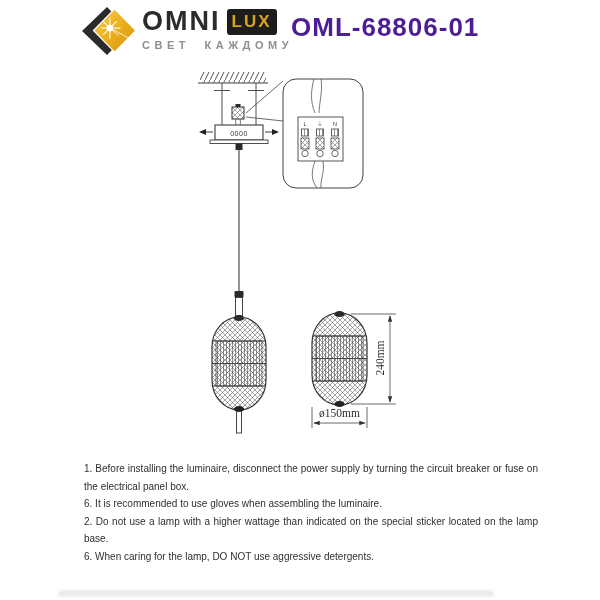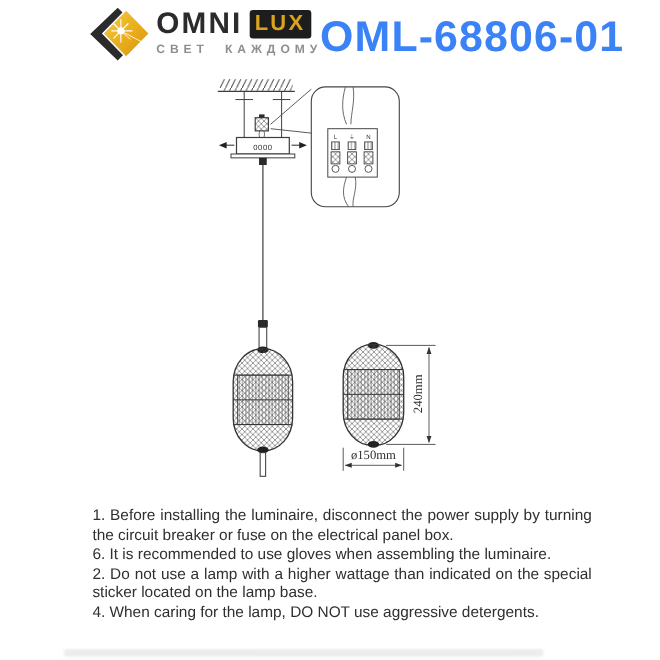--- a/index.html
+++ b/index.html
@@ -8,35 +8,35 @@
   .page{position:absolute;inset:0;width:600px;height:600px;background:#fff;}
 
   
   .logo{position:absolute;left:76px;top:6px;display:flex;align-items:flex-start;}
   .logo-icon{width:62px;height:50px;flex:0 0 auto;}
   .logo-text{margin-left:4px;padding-top:2px;}
   .logo-row{display:flex;align-items:center;height:27px;}
   .brand-primary{font-weight:bold;font-size:27px;letter-spacing:2px;color:#2b2b2b;line-height:27px;}
   .brand-lux{margin-left:6px;background:#1d1d1d;border-radius:3px;height:26px;
              display:flex;align-items:center;justify-content:center;padding:0 5px;}
-  .brand-lux span{font-weight:bold;font-size:20px;letter-spacing:2px;color:#d9a41d;line-height:21px;}
+  .brand-lux span{font-weight:bold;font-size:17px;letter-spacing:2px;color:#d9a41d;line-height:21px;}
   .brand-tagline{margin-top:4px;font-size:11px;font-weight:600;letter-spacing:4.5px;
                  word-spacing:7px;color:#8f8f8f;white-space:nowrap;}
 
-  .model-title{position:absolute;left:291px;top:12px;font-weight:bold;font-size:39px;
-               letter-spacing:1px;color:#3b82f6;white-space:nowrap;}
+  .model-title{position:absolute;left:291px;top:12px;font-weight:bold;font-size:26px;
+               letter-spacing:1px;color:#4c1d95;white-space:nowrap;}
 
   
   .diagram-svg{position:absolute;left:0;top:0;width:600px;height:600px;}
   .dim-label{font-family:"Liberation Serif",serif;font-size:11.5px;fill:#2e2e2e;}
   .tiny-label{font-family:"Liberation Sans",sans-serif;fill:#333;}
 
   
   .instructions{position:absolute;left:84px;top:460px;width:454px;color:#2f2f2f;
-                font-size:14px;line-height:17.5px;}
+                font-size:10px;line-height:17.5px;}
   .instructions p{margin:0;text-align:justify;}
 
   .ghost-strip{position:absolute;left:58px;top:590px;width:436px;height:7px;
                background:#d7d7d7;opacity:.45;border-radius:3px;filter:blur(1px);}
 </style>
 </head>
 <body>
 
 <div class="page">
 
@@ -187,17 +187,17 @@
       <line x1="367" y1="407" x2="367" y2="428"></line>
       <line x1="314" y1="423" x2="365" y2="423" marker-start="url(#arr)" marker-end="url(#arr)"></line>
       <text x="339.5" y="417" text-anchor="middle" class="dim-label" stroke="none">ø150mm</text>
     </g>
   </svg>
 
   <div class="instructions">
     <p>1. Before installing the luminaire, disconnect the power supply by turning the circuit breaker or fuse on the electrical panel box.</p>
     <p>6. It is recommended to use gloves when assembling the luminaire.</p>
     <p>2. Do not use a lamp with a higher wattage than indicated on the special sticker located on the lamp base.</p>
-    <p>4. When caring for the lamp, DO NOT use aggressive detergents.</p>
+    <p>6. When caring for the lamp, DO NOT use aggressive detergents.</p>
   </div>
 
   <div class="ghost-strip"></div>
 </div>
 
 </body></html>

